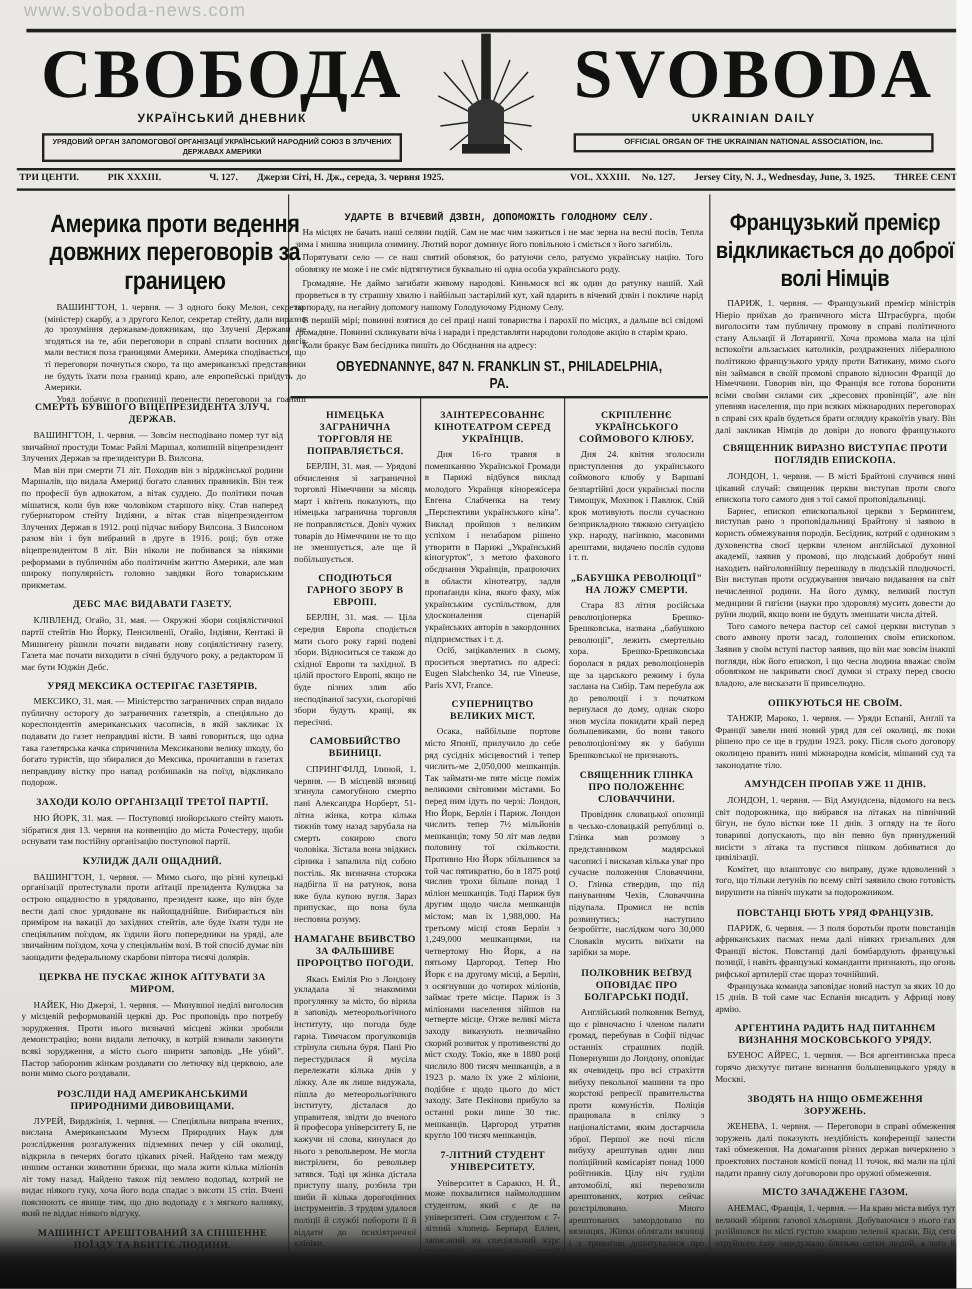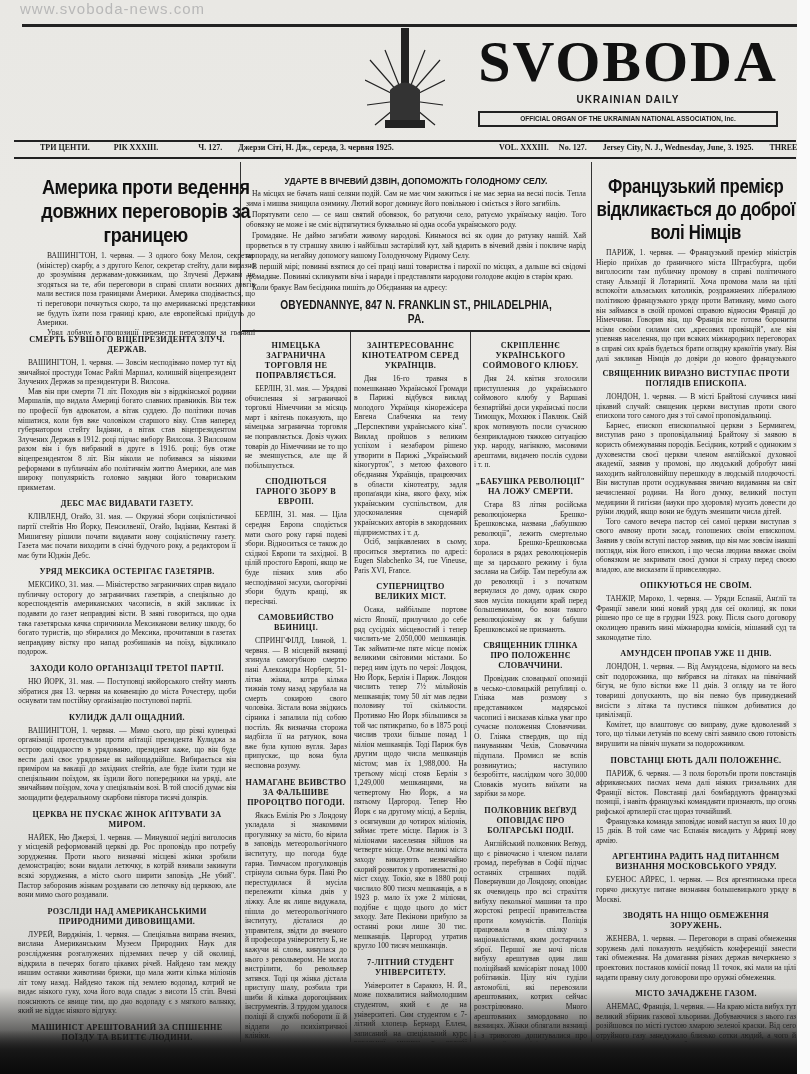--- a/index.html
+++ b/index.html
@@ -8,38 +8,43 @@
   .page { position: absolute; left: 0; top: 0; width: 810px; height: 1074px;
     background: linear-gradient(180deg, #e9e8e4 0%, #ecebe7 60%, #d9d8d4 92%, #2a2a2a 98%, #111 100%); overflow: hidden; }
   .watermark { position: absolute; left: 20px; top: 0px; font-family: "Liberation Sans", sans-serif; font-size: 15px; color: #b8b8b8; letter-spacing: 1px; }
   .rule { position: absolute; background: #222; }
   .mast-left { position: absolute; left: 30px; top: 32px; width: 310px; text-align: center; }
   .mast-right { position: absolute; left: 468px; top: 32px; width: 320px; text-align: center; }
   .mast-title { font-family: "Liberation Serif", serif; font-weight: bold; font-size: 58px; letter-spacing: 2px; line-height: 60px; color: #111; }
   .mast-sub { font-family: "Liberation Sans", sans-serif; font-weight: bold; font-size: 10px; letter-spacing: 1px; margin-top: 2px; }
   .mast-box { border: 2px solid #222; margin: 6px auto 0; padding: 2px 6px; font-family: "Liberation Sans", sans-serif; font-size: 6px; font-weight: bold; line-height: 8px; width: 300px; }
   .emblem { position: absolute; left: 365px; top: 20px; width: 80px; height: 115px; }
-  .dateline { position: absolute; top: 143px; height: 12px; font-family: "Liberation Serif", serif; font-size: 8px; font-weight: bold; white-space: nowrap; margin-left: 24px; }
+  .dateline { position: absolute; top: 143px; height: 12px; font-family: "Liberation Serif", serif; font-size: 8px; font-weight: bold; white-space: nowrap; }
   .col { position: absolute; overflow: hidden; }
   .headline-big { font-family: "Liberation Sans", sans-serif; font-weight: bold; font-size: 21px; line-height: 24px; letter-spacing: -0.4px; text-align: center; color: #111; transform: scaleX(0.86); transform-origin: left top; width: 116%; }
   .hd { font-family: "Liberation Serif", serif; font-weight: bold; font-size: 8.2px; line-height: 10px; text-align: center; margin: 7px 0 3px; letter-spacing: 0.3px; }
   .body { font-family: "Liberation Serif", serif; font-size: 7.6px; line-height: 9.6px; text-align: justify; text-indent: 10px; color: #1d1d1d; }
   .vrule { position: absolute; background: #333; width: 1px; }
-  .appeal-title { font-family: Liberation Sans, sans-serif; font-weight: bold; font-size: 8.6px; text-align: center; margin-bottom: 3px; }
+  .appeal-title { font-family: Liberation Mono, monospace; font-weight: bold; font-size: 8.6px; text-align: center; margin-bottom: 3px; }
   .appeal-body { font-family: "Liberation Serif", serif; font-size: 7.6px; line-height: 9.6px; text-align: justify; text-indent: 6px; margin-bottom: 2px; }
   .appeal-addr { font-family: "Liberation Sans", sans-serif; font-weight: bold; font-size: 12px; text-align: center; margin-top: 5px; transform: scaleX(0.85); }
 </style>
 </head>
 <body>
 
 <div class="page">
   <div class="watermark">www.svoboda-news.com</div>
 
   <div class="rule" style="left:22px;top:24px;width:775px;height:3px;"></div>
 
+  <div class="mast-left">
+    <div class="mast-title">СВОБОДА</div>
+    <div class="mast-sub">УКРАЇНСЬКИЙ ДНЕВНИК</div>
+    <div class="mast-box">УРЯДОВИЙ ОРГАН ЗАПОМОГОВОЇ ОРГАНІЗАЦІЇ УКРАЇНСЬКИЙ НАРОДНИЙ СОЮЗ В ЗЛУЧЕНИХ ДЕРЖАВАХ АМЕРИКИ</div>
+  </div>
 
   <svg class="emblem" viewBox="0 0 80 115">
     <g stroke="#222" stroke-width="1.2">
       <line x1="40" y1="80" x2="5" y2="40"></line>
         <line x1="40" y1="80" x2="0" y2="60"></line>
         <line x1="40" y1="80" x2="2" y2="85"></line>
       <line x1="40" y1="80" x2="10" y2="105"></line>
         <line x1="40" y1="80" x2="75" y2="40"></line>
         <line x1="40" y1="80" x2="80" y2="60"></line>
       <line x1="40" y1="80" x2="78" y2="85"></line>
@@ -202,21 +207,21 @@
     <div>
       <div class="hd">ОПІКУЮТЬСЯ НЕ СВОЇМ.</div>
       <p class="body">ТАНЖІР, Мароко, 1. червня. — Уряди Еспанії, Анґлії та Франції завели нині новий уряд для сеї околиці, як поки рішено про се ще в грудни 1923. року. Після сього договору околицею править нині міжнародна комісія, мішаний суд та законодатне тіло.</p>
     </div>
     <div>
       <div class="hd">АМУНДСЕН ПРОПАВ УЖЕ 11 ДНІВ.</div>
       <p class="body">ЛОНДОН, 1. червня. — Від Амундсена, відомого на весь світ подорожника, що вибрався на літаках на північний бігун, не було вістки вже 11 днів. З огляду на те його товариші допускають, що він певно був принуджений висісти з літака та пустився пішком добиватися до цивілізації.</p>
       <p class="body">Комітет, що влаштовує сю виправу, дуже вдоволений з того, що тільки летунів по всему світі заявило свою готовість вирушити на північ шукати за подорожником.</p>
     </div>
     <div>
-      <div class="hd">ПОВСТАНЦІ БЮТЬ ДАЛІ ПОЛОЖЕННЄ.</div>
+      <div class="hd">ПОВСТАНЦІ БЮТЬ УРЯД ФРАНЦУЗІВ.</div>
       <p class="body">ПАРИЖ, 6. червня. — З поля боротьби проти повстанців африканських пасмах нема далі ніяких гризальних для Франції вісток. Повстанці далі бомбардують французькі позиції, і навіть французькі команданти признають, що огонь рифської артилерії стає щораз точнійший.</p>
       <p class="body">Французька команда заповідає новий наступ за яких 10 до 15 днів. В той саме час Еспанія висадить у Африці нову армію.</p>
     </div>
     <div>
       <div class="hd">АРГЕНТИНА РАДИТЬ НАД ПИТАННЄМ ВИЗНАННЯ МОСКОВСЬКОГО УРЯДУ.</div>
       <p class="body">БУЕНОС АЙРЕС, 1. червня. — Вся аргентинська преса горячо дискутує питане визнання большевицького уряду в Москві.</p>
     </div>
     <div>
       <div class="hd">ЗВОДЯТЬ НА НІЩО ОБМЕЖЕННЯ ЗОРУЖЕНЬ.</div>
       <p class="body">ЖЕНЕВА, 1. червня. — Переговори в справі обмеження зоружень далі показують нездібність конференції занести такі обмеження. На домагання різних держав вичеркнено з проектових постанов комісії понад 11 точок, які мали на цілі надати правну силу договорови про оружні обмеження.</p>

